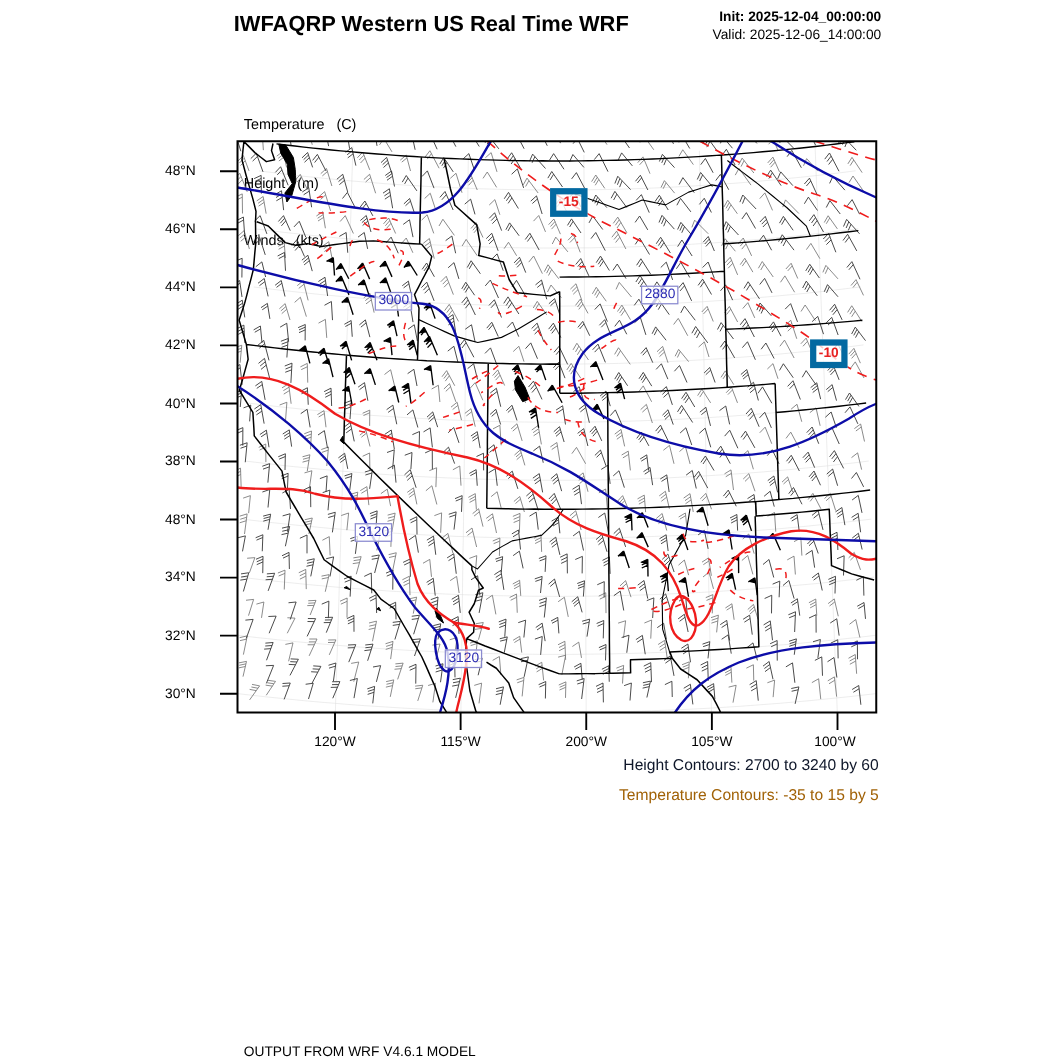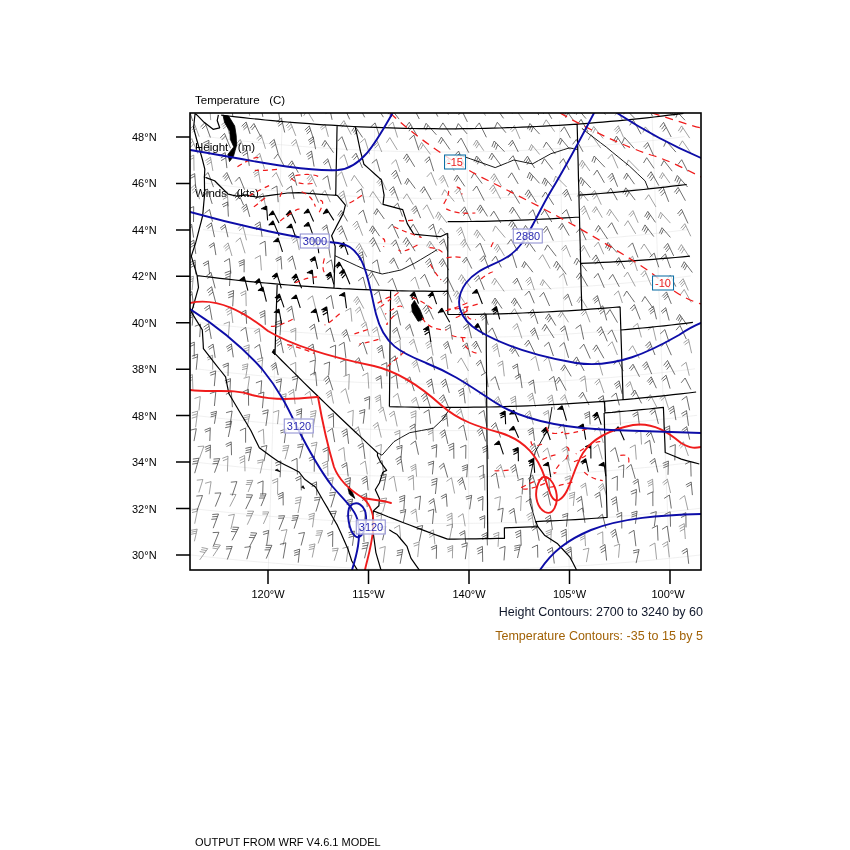--- a/index.html
+++ b/index.html
@@ -12,29 +12,34 @@
   #params{top:62px;left:195px;font-size:11.5px;line-height:15.5px;white-space:pre;}
   .caption{right:147px;text-align:right;font-size:12.5px;white-space:nowrap;}
   #cap-h{top:605px;}
   #cap-t{top:629px;}
   #footer{top:807px;left:195px;font-size:11px;line-height:14px;white-space:pre;}
   .lat-lab{position:absolute;font-size:11px;text-align:left;width:40px;transform:translateY(-50%);}
   .lon-lab{position:absolute;font-size:11px;text-align:center;width:50px;transform:translateX(-50%);}
   .clab{position:absolute;font-size:11px;line-height:13px;padding:0 2px;transform:translate(-50%,-50%);
         background:rgba(255,255,255,0.78);white-space:nowrap;}
   .clab.height{color:#2d2db4;border:1px solid #8a8ad0;}
-  .clab.temperature{color:#e82020;border:1px solid #0369a1;}
+  .clab.temperature{color:#e82020;border:5px solid #0369a1;font-weight:bold;}
   svg{position:absolute;top:0;left:0;}
 </style>
 </head>
 <body>
 
 <div id="canvas">
 
+  <div id="title" class="abs">IWFAQRP Western US Real Time WRF</div>
 
+  <div id="runinfo" class="abs">
+    <div class="init">Init: 2025-12-04_00:00:00</div>
+    <div>Valid: 2025-12-06_14:00:00</div>
+  </div>
 
   <div id="params" class="abs">
     <div>Temperature   (C)</div>
     <div>Height   (m)</div>
     <div>Winds   (kts)</div>
   </div>
 
   <svg id="mapsvg" width="850" height="850" viewBox="0 0 850 850">
     <defs>
         <clipPath id="mapclip">
@@ -102,21 +107,21 @@
       <div class="lat-lab" style="left: 132px; top: 322.76px;">40°N</div>
       <div class="lat-lab" style="left: 132px; top: 369.2px;">38°N</div>
       <div class="lat-lab" style="left: 132px; top: 415.64px;">48°N</div>
       <div class="lat-lab" style="left: 132px; top: 462.08px;">34°N</div>
       <div class="lat-lab" style="left: 132px; top: 508.52px;">32°N</div>
       <div class="lat-lab" style="left: 132px; top: 554.96px;">30°N</div>
     </div>
   <div id="lonlabs">
       <div class="lon-lab" style="left: 268px; top: 588px;">120°W</div>
       <div class="lon-lab" style="left: 368.5px; top: 588px;">115°W</div>
-      <div class="lon-lab" style="left: 469px; top: 588px;">140°W</div>
+      <div class="lon-lab" style="left: 469px; top: 588px;">200°W</div>
       <div class="lon-lab" style="left: 569.5px; top: 588px;">105°W</div>
       <div class="lon-lab" style="left: 668px; top: 588px;">100°W</div>
     </div>
 
   <div id="cap-h" class="abs caption" style="color: #0f172a;">Height Contours: 2700 to 3240 by 60</div>
   <div id="cap-t" class="abs caption" style="color: #a16207;">Temperature Contours: -35 to 15 by 5</div>
 
   <div id="footer" class="abs">
     <div>OUTPUT FROM WRF V4.6.1 MODEL</div>
     

